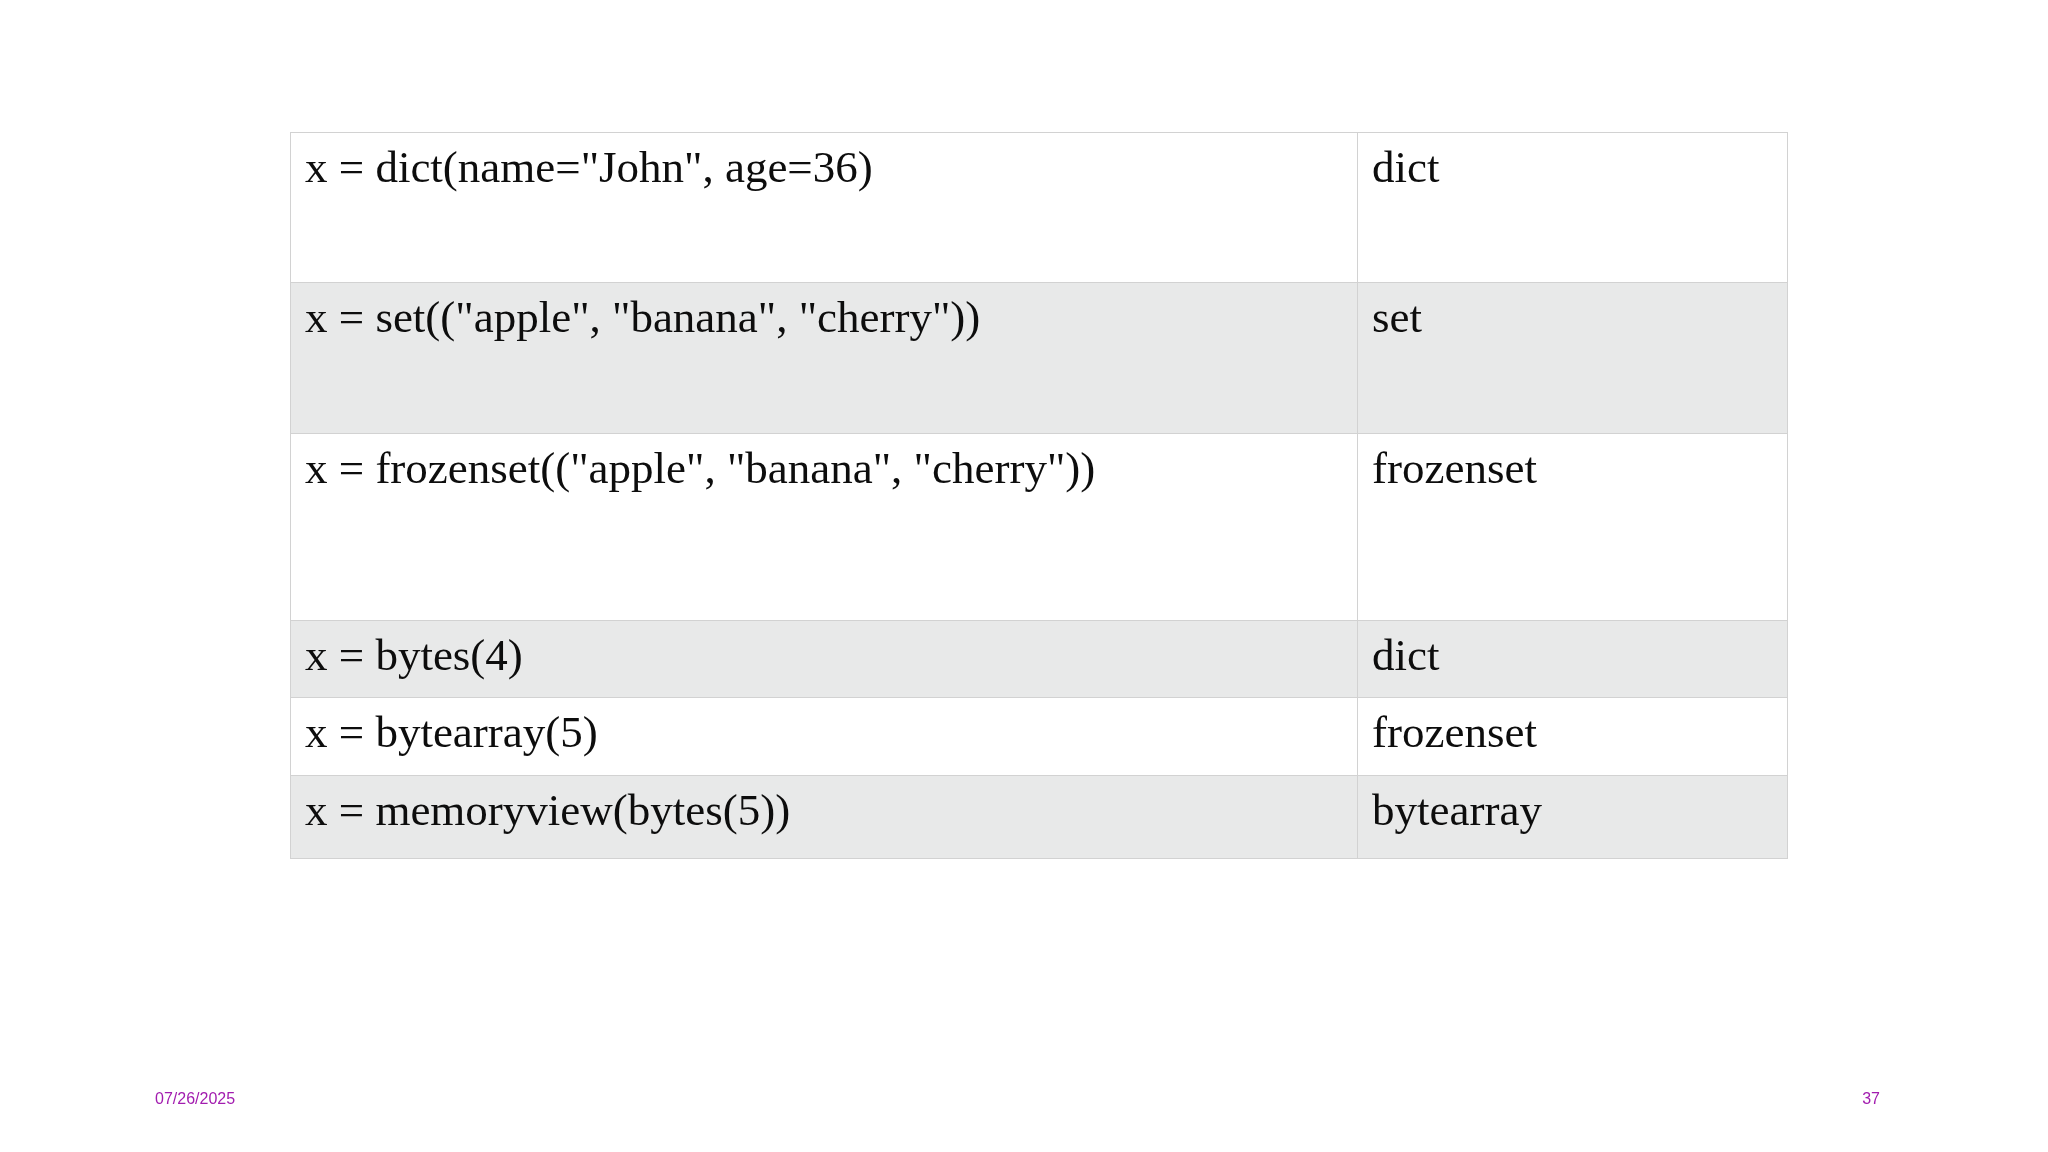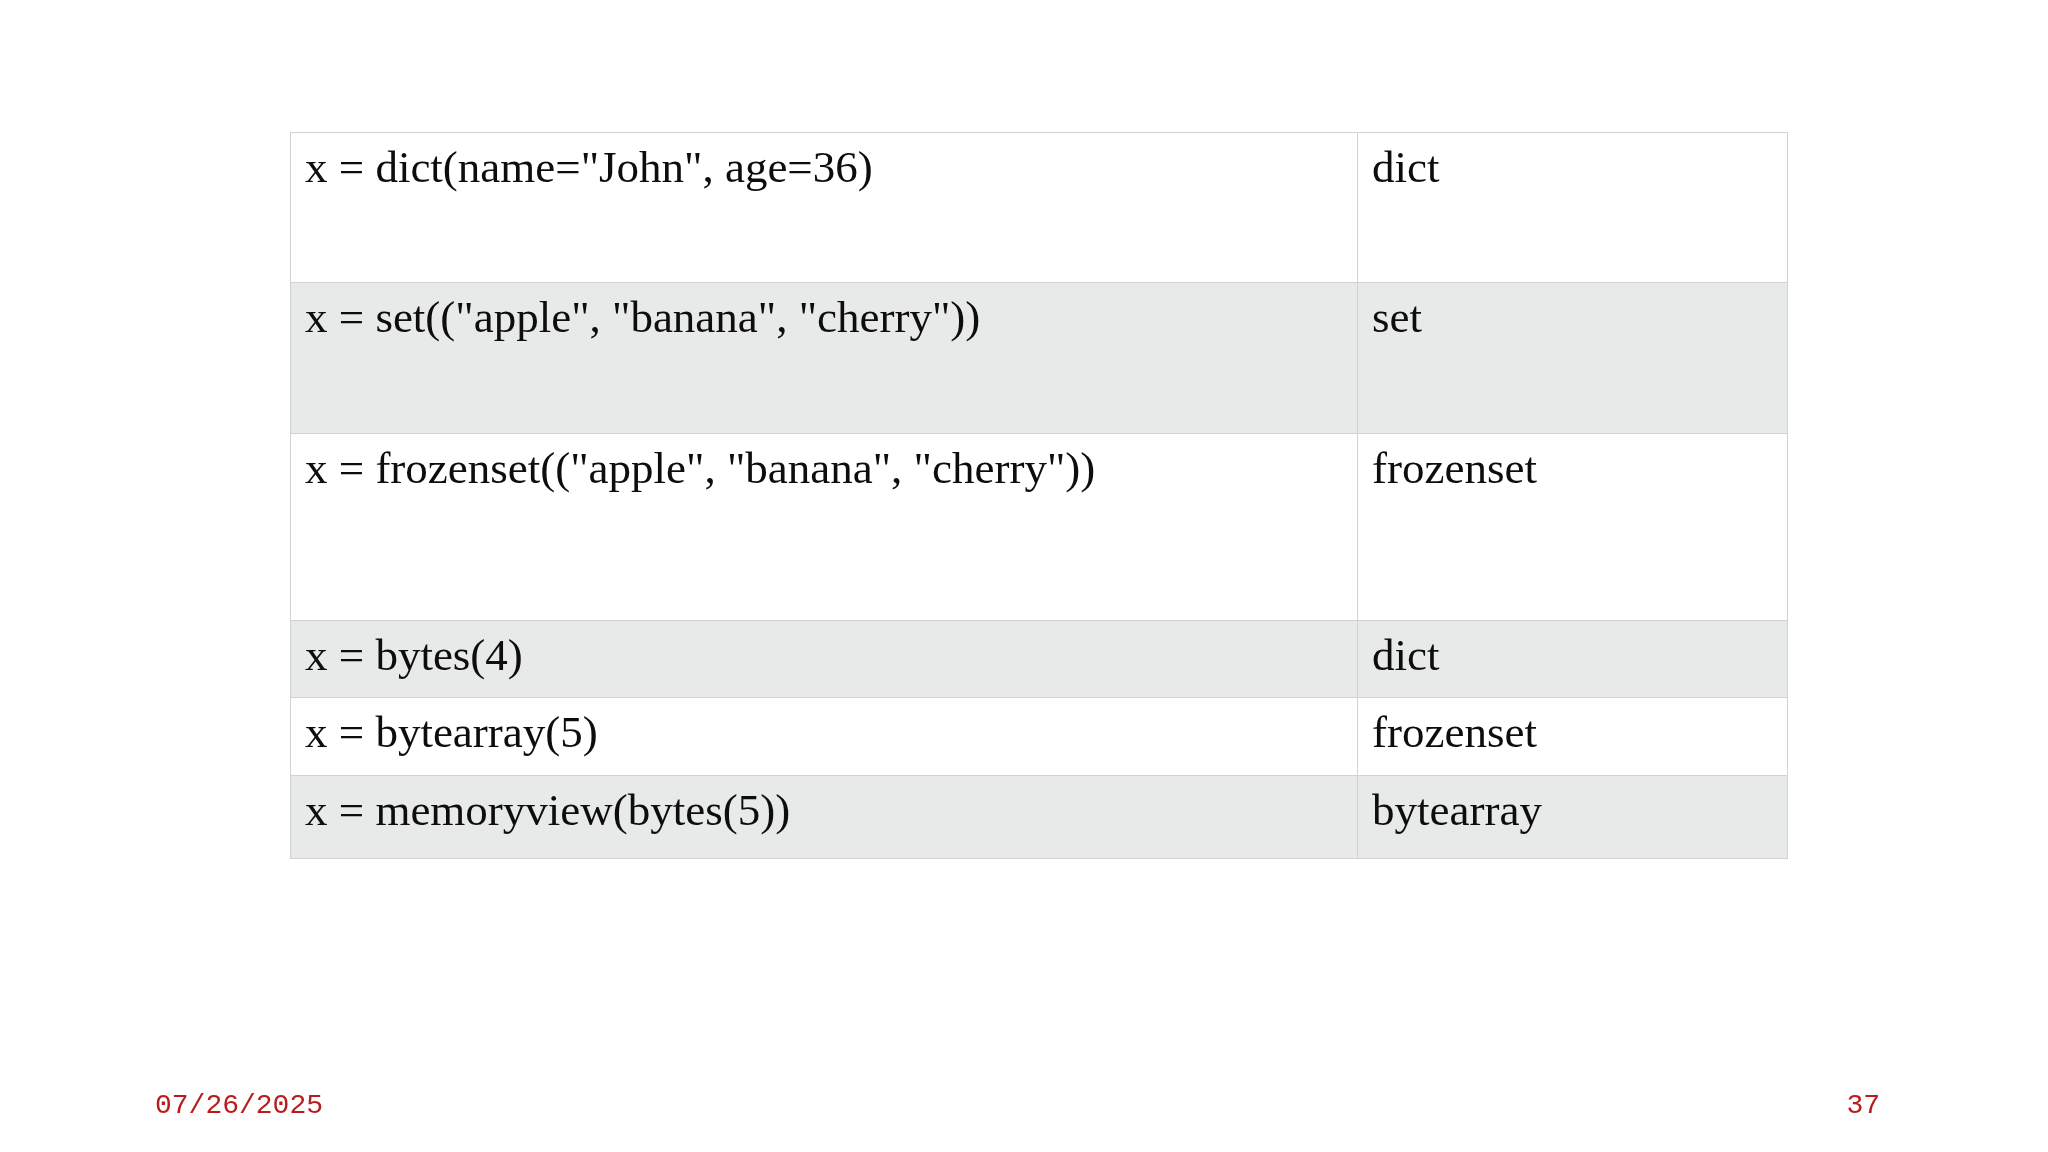--- a/index.html
+++ b/index.html
@@ -50,23 +50,23 @@
   table.type-table tr:nth-child(2) td { height: 136px; }
   table.type-table tr:nth-child(3) td { height: 172px; }
   table.type-table tr:nth-child(4) td { height: 62px; }
   table.type-table tr:nth-child(5) td { height: 63px; }
   table.type-table tr:nth-child(6) td { height: 68px; }
   table.type-table tr:nth-child(7) td { height: 104px; }
 
   
   .footer-item {
     position: absolute;
-    font-family: Liberation Mono, monospace;
-    font-size: 28px;
-    color: #b91c1c;
+    font-family: Liberation Sans, sans-serif;
+    font-size: 16px;
+    color: #a21caf;
     top: 1090px;
     white-space: nowrap;
   }
   .footer-date { left: 155px; }
   .footer-credit { left: 0; right: 0; text-align: center; }
   .footer-page { right: 168px; }
 </style>
 </head>
 <body>
 

